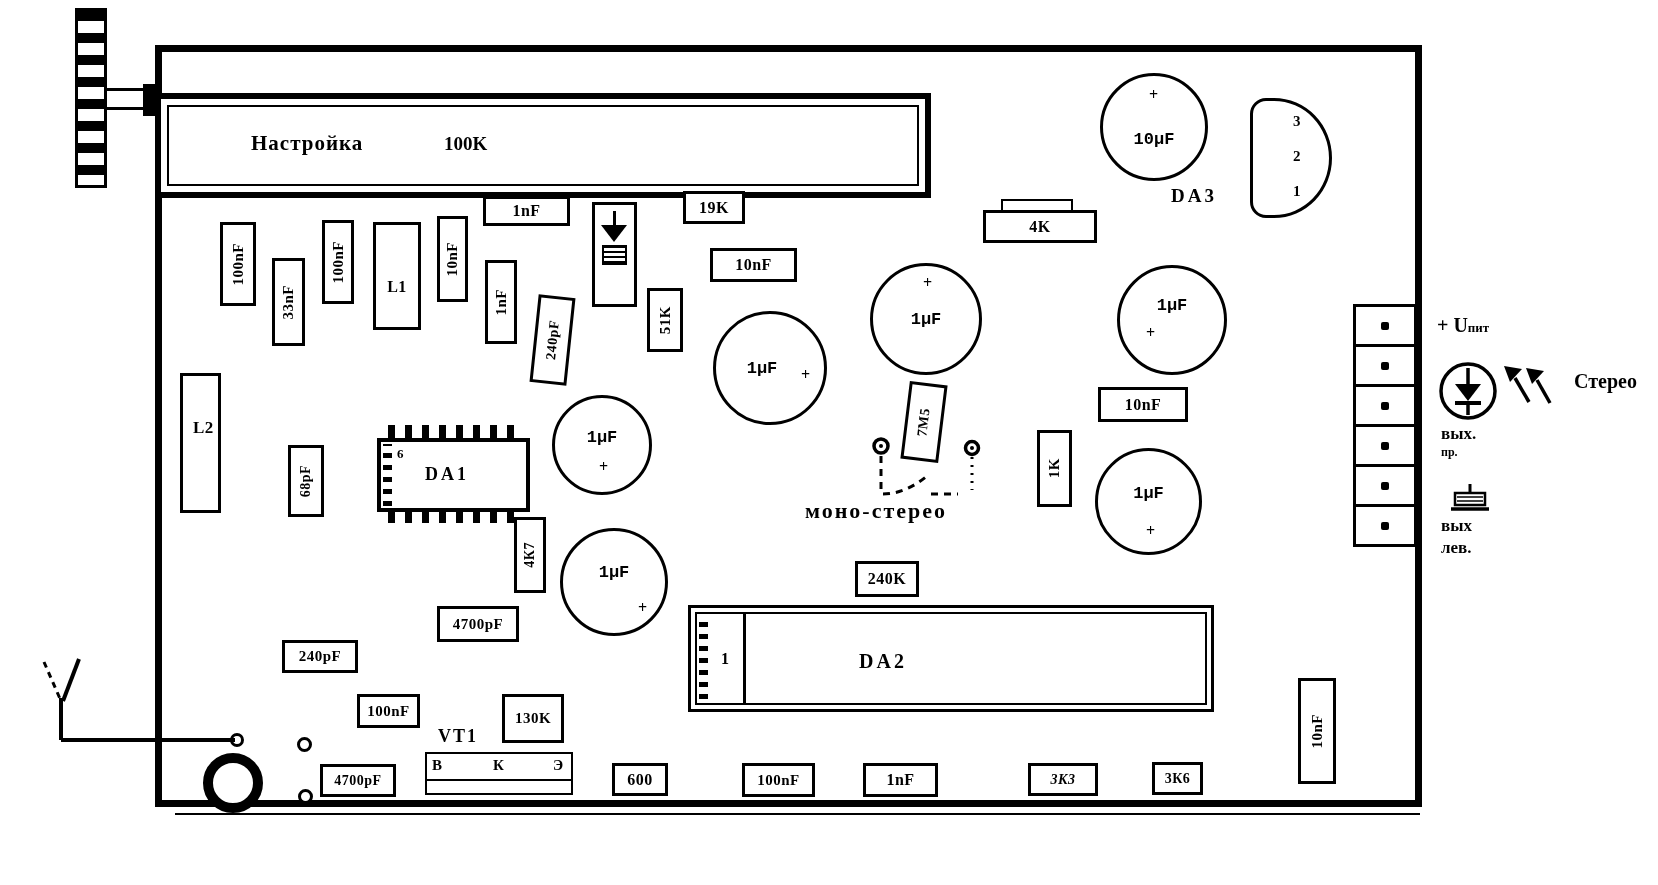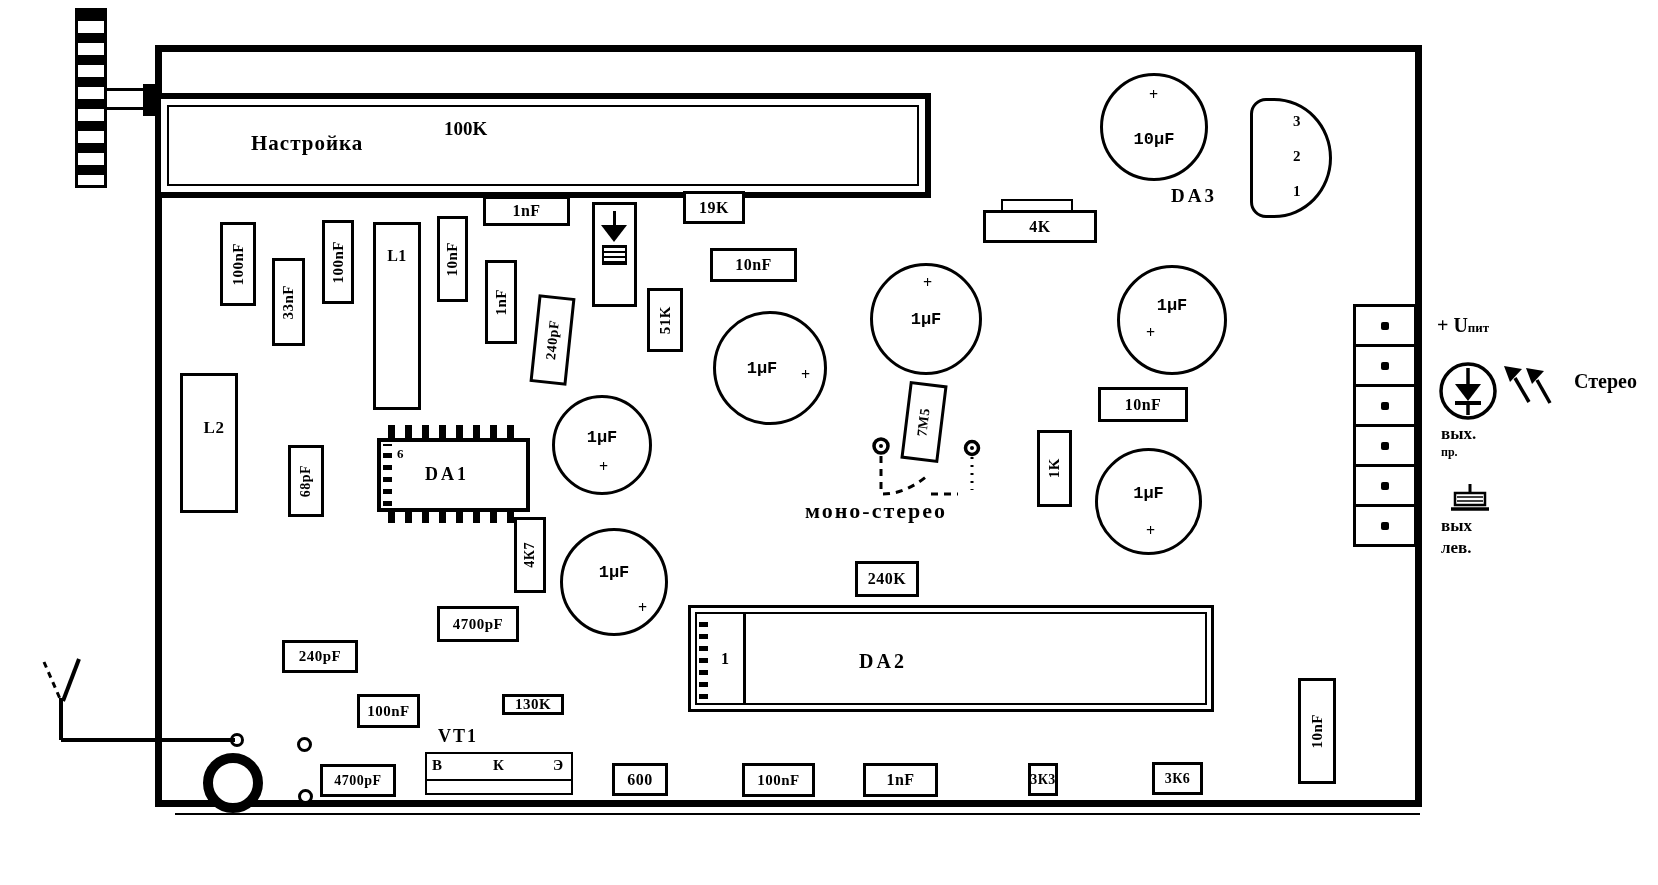--- a/index.html
+++ b/index.html
@@ -46,38 +46,38 @@
 <body>
 
 <div id="stage">
 
   <div class="abs board" style="left:155px; top:45px; width:1267px; height:762px;"></div>
   <div class="abs thinline" style="left:175px; top:813px; width:1245px; height:2px;"></div>
 
   <div class="abs" style="left:155px; top:45px; width:776px; height:105px; border:6px solid #000; background:#fff;margin-top:48px;">
     <div class="abs" style="left:6px; top:6px; right:6px; bottom:6px; border:2px solid #000;"></div>
     <div class="txt" style="left:90px; top:32px; font-size:21px; letter-spacing:1px;">Настройка</div>
-    <div class="txt" style="left:283px; top:19px; font-size:19px;">100K</div>
+    <div class="txt" style="left:283px; top:34px; font-size:19px;">100K</div>
   </div>
 
   <div class="abs" style="left:75px; top:8px; width:32px; height:180px; border:3px solid #000;
               background:repeating-linear-gradient(180deg,#000 0 10px,#fff 10px 22px);"></div>
   <div class="abs" style="left:105px; top:88px; width:52px; height:22px; border-top:3px solid #000; border-bottom:3px solid #000;"></div>
   <div class="abs" style="left:143px; top:84px; width:14px; height:32px; background:#000;"></div>
 
   <div class="box v" style="left:220px; top:222px; width:36px; height:84px; font-size:15px;">
       <span class="lbl">100nF</span>
     </div>
   <div class="box v" style="left:272px; top:258px; width:33px; height:88px; font-size:15px;">
       <span class="lbl">33nF</span>
     </div>
   <div class="box v" style="left:322px; top:220px; width:32px; height:84px; font-size:15px;">
       <span class="lbl">100nF</span>
     </div>
-  <div class="box" style="left:373px; top:222px; width:48px; height:188px; align-items:flex-start;">
+  <div class="box" style="left:373px; top:222px; width:48px; height:108px; align-items:center;">
       <span class="lbl" style="margin-top:22px; font-size:16px;">L1</span>
     </div>
   <div class="box v" style="left:437px; top:216px; width:31px; height:86px; font-size:15px;">
       <span class="lbl">10nF</span>
     </div>
   <div class="box" style="left:483px; top:196px; width:87px; height:30px;">
       <span class="lbl">1nF</span>
     </div>
   <div class="box v" style="left:485px; top:260px; width:32px; height:84px; font-size:15px;">
       <span class="lbl">1nF</span>
@@ -179,40 +179,40 @@
   </div>
 
   <div class="abs hatch-h" style="left:388px; top:425px; width:132px; height:13px;"></div>
   <div class="abs hatch-h" style="left:388px; top:512px; width:132px; height:11px;"></div>
   <div class="ic" style="left:377px; top:438px; width:153px; height:74px;">
     <div class="abs hatch-v" style="left:2px; top:2px; width:9px; bottom:2px;"></div>
     <div class="txt" style="left:16px; top:4px; font-size:13px;">6</div>
     <div class="icname" style="left:44px; top:22px; font-size:18px;">DA1</div>
   </div>
 
-  <div class="box" style="left:180px; top:373px; width:58px; height:140px; align-items:flex-start; justify-content:center;">
+  <div class="box" style="left:180px; top:373px; width:41px; height:140px; align-items:flex-start; justify-content:flex-start;">
       <span class="lbl" style="margin:42px 0 0 10px; font-size:17px;">L2</span>
     </div>
   <div class="box v" style="left:288px; top:445px; width:36px; height:72px; font-size:14px;">
       <span class="lbl">68pF</span>
     </div>
   <div class="box v" style="left:514px; top:517px; width:32px; height:76px; font-size:14px;">
       <span class="lbl">4К7</span>
     </div>
 
   <div class="box" style="left:437px; top:606px; width:82px; height:36px; font-size:15px;">
       <span class="lbl">4700pF</span>
     </div>
   <div class="box" style="left:282px; top:640px; width:76px; height:33px; font-size:15px;">
       <span class="lbl">240pF</span>
     </div>
   <div class="box" style="left:357px; top:694px; width:63px; height:34px; font-size:15px;">
       <span class="lbl">100nF</span>
     </div>
-  <div class="box" style="left:502px; top:694px; width:62px; height:21px; font-size:15px;">
+  <div class="box" style="left:502px; top:694px; width:62px; height:49px; font-size:15px;">
       <span class="lbl">130K</span>
     </div>
 
   <div class="txt" style="left:438px; top:726px; font-size:18px; letter-spacing:2px;">VT1</div>
   <div class="abs" style="left:425px; top:752px; width:148px; height:43px; border:2.5px solid #000; background:#fff;">
     <div class="abs" style="left:0; top:0; right:0; height:27px; border-bottom:2.5px solid #000;">
       <span class="txt" style="left:5px; top:3px; font-size:15px;">В</span>
       <span class="txt" style="left:66px; top:3px; font-size:15px;">К</span>
       <span class="txt" style="left:126px; top:3px; font-size:15px;">Э</span>
     </div>
@@ -223,21 +223,21 @@
     </div>
   <div class="box" style="left:612px; top:763px; width:56px; height:33px;">
       <span class="lbl">600</span>
     </div>
   <div class="box" style="left:742px; top:763px; width:73px; height:34px; font-size:15px;">
       <span class="lbl">100nF</span>
     </div>
   <div class="box" style="left:863px; top:763px; width:75px; height:34px;">
       <span class="lbl">1nF</span>
     </div>
-  <div class="box small" style="left:1028px; top:763px; width:30px; height:33px;">
+  <div class="box small" style="left:1028px; top:763px; width:70px; height:33px;font-style:italic;">
       <span class="lbl">3К3</span>
     </div>
   <div class="box small" style="left:1152px; top:762px; width:51px; height:33px;">
       <span class="lbl">3К6</span>
     </div>
   <div class="box v" style="left:1298px; top:678px; width:38px; height:106px; font-size:15px;">
       <span class="lbl">10nF</span>
     </div>
 
   <div class="roundpad" style="left:297px; top:737px; width:15px; height:15px;"></div>

